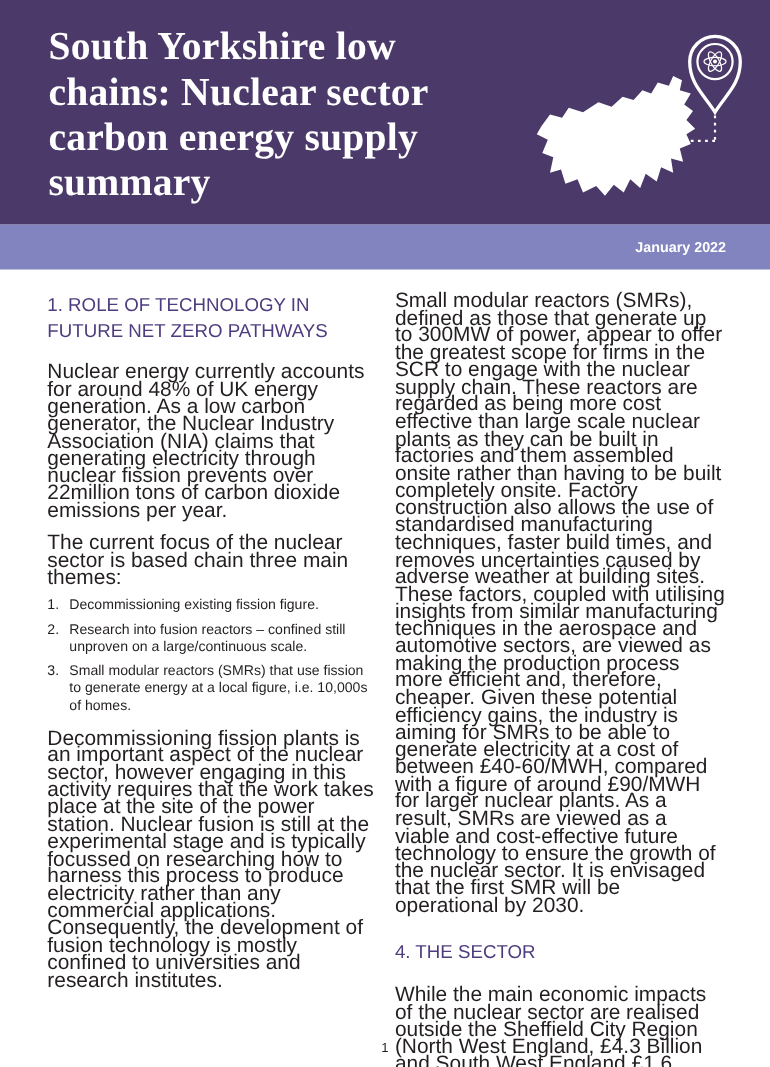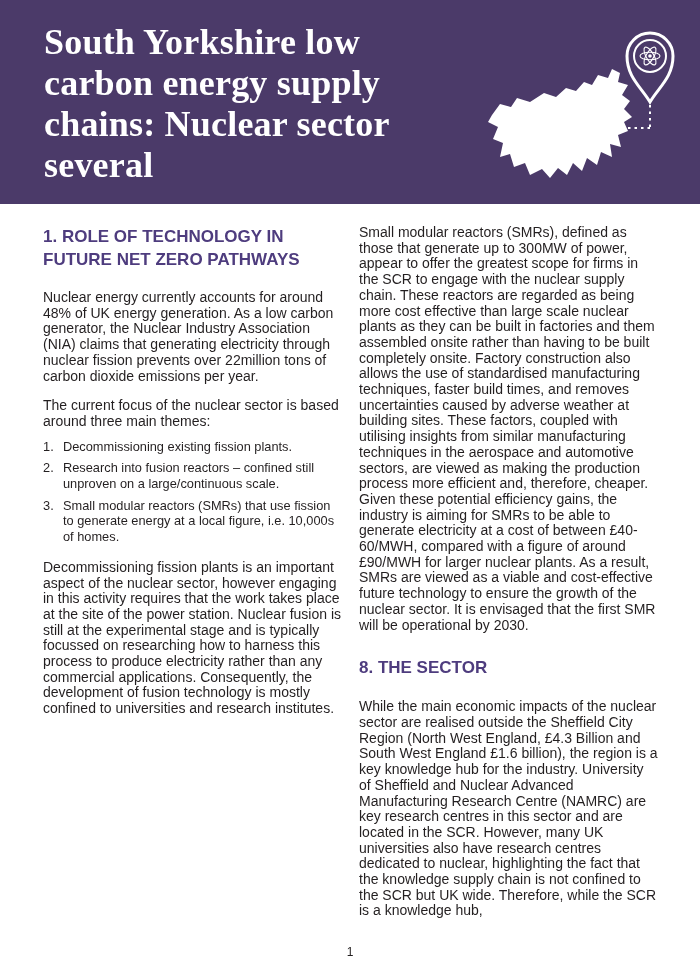--- a/index.html
+++ b/index.html
@@ -48,28 +48,28 @@
   }
 
   
   .content {
     display: flex;
     justify-content: space-between;
     padding: 21px 41px 0 43px;
   }
   .col { width: 300px; }
   .content p {
-    font-size: 14px;
+    font-size: 19px;
     line-height: 15.7px;
     margin: 0 0 14px 0;
   }
   .content h2 {
     font-size: 17px;
     line-height: 23px;
-    font-weight: bold;
+    font-weight: normal;
     color: #4e3c7e;
     margin: 0 0 19px 0;
   }
   .col-right h2 { margin: 23px 0 20px 0; }
 
   ol.themes {
     list-style: none;
     counter-reset: item;
     margin: -5px 0 15px 0;
     padding: 0;
@@ -98,23 +98,23 @@
   }
 </style>
 </head>
 <body>
 
 <div class="page">
 
   <header class="masthead">
     <h1 class="doc-title">
       <span>South Yorkshire low</span>
+      <span>chains: Nuclear sector</span>
       <span>carbon energy supply</span>
-      <span>chains: Nuclear sector</span>
-      <span>several</span>
+      <span>summary</span>
     </h1>
 
     <svg class="header-graphic" viewBox="0 0 212 190" aria-hidden="true">
 
       <path fill="#ffffff" d="M22 110 L30 99 L41 102 L47 93 L60 97 L74 88 L86 92 L96 83 L106 86 L114 77 L122 80 L128 70
            L138 73 L142 64 L150 68 L148 77 L158 80 L152 90 L160 96 L154 104 L162 112 L154 117 L158 126
            L148 130 L151 142 L140 139 L142 152 L131 147 L127 160 L117 153 L112 166 L103 158 L97 170
            L88 163 L80 173 L72 164 L60 170 L55 158 L44 162 L40 149 L30 152 L33 138 L23 134 L28 122 L18 117 Z"></path>
 
       <g stroke="#ffffff" fill="none">
@@ -129,38 +129,41 @@
         </g>
       </g>
 
       <g stroke="#ffffff" stroke-width="2" stroke-dasharray="2.5 4" fill="none">
         <path d="M180 100 L180 123"></path>
         <path d="M180 123 L137 123"></path>
       </g>
     </svg>
   </header>
 
+  <div class="date-band">
+    <span class="date">January 2022</span>
+  </div>
 
   <main class="content">
 
     <section class="col col-left">
       <h2>1. ROLE OF TECHNOLOGY IN FUTURE NET ZERO PATHWAYS</h2>
       <p>Nuclear energy currently accounts for around 48% of UK energy generation. As a low carbon generator, the Nuclear Industry Association (NIA) claims that generating electricity through nuclear fission prevents over 22million tons of carbon dioxide emissions per year.</p>
-      <p>The current focus of the nuclear sector is based around three main themes:</p>
+      <p>The current focus of the nuclear sector is based chain three main themes:</p>
       <ol class="themes">
-        <li>Decommissioning existing fission plants.</li>
+        <li>Decommissioning existing fission figure.</li>
         <li>Research into fusion reactors – confined still unproven on a large/continuous scale.</li>
         <li>Small modular reactors (SMRs) that use fission to generate energy at a local figure, i.e. 10,000s of homes.</li>
       </ol>
       <p>Decommissioning fission plants is an important aspect of the nuclear sector, however engaging in this activity requires that the work takes place at the site of the power station. Nuclear fusion is still at the experimental stage and is typically focussed on researching how to harness this process to produce electricity rather than any commercial applications. Consequently, the development of fusion technology is mostly confined to universities and research institutes.</p>
     </section>
 
     <section class="col col-right">
       <p>Small modular reactors (SMRs), defined as those that generate up to 300MW of power, appear to offer the greatest scope for firms in the SCR to engage with the nuclear supply chain. These reactors are regarded as being more cost effective than large scale nuclear plants as they can be built in factories and them assembled onsite rather than having to be built completely onsite. Factory construction also allows the use of standardised manufacturing techniques, faster build times, and removes uncertainties caused by adverse weather at building sites. These factors, coupled with utilising insights from similar manufacturing techniques in the aerospace and automotive sectors, are viewed as making the production process more efficient and, therefore, cheaper. Given these potential efficiency gains, the industry is aiming for SMRs to be able to generate electricity at a cost of between £40-60/MWH, compared with a figure of around £90/MWH for larger nuclear plants. As a result, SMRs are viewed as a viable and cost-effective future technology to ensure the growth of the nuclear sector. It is envisaged that the first SMR will be operational by 2030.</p>
-      <h2>8. THE SECTOR</h2>
+      <h2>4. THE SECTOR</h2>
       <p>While the main economic impacts of the nuclear sector are realised outside the Sheffield City Region (North West England, £4.3 Billion and South West England £1.6 billion), the region is a key knowledge hub for the industry. University of Sheffield and Nuclear Advanced Manufacturing Research Centre (NAMRC) are key research centres in this sector and are located in the SCR. However, many UK universities also have research centres dedicated to nuclear, highlighting the fact that the knowledge supply chain is not confined to the SCR but UK wide. Therefore, while the SCR is a knowledge hub,</p>
     </section>
 
   </main>
 
   <div class="pagenum">1</div>
 
 </div>
 
 </body></html>

